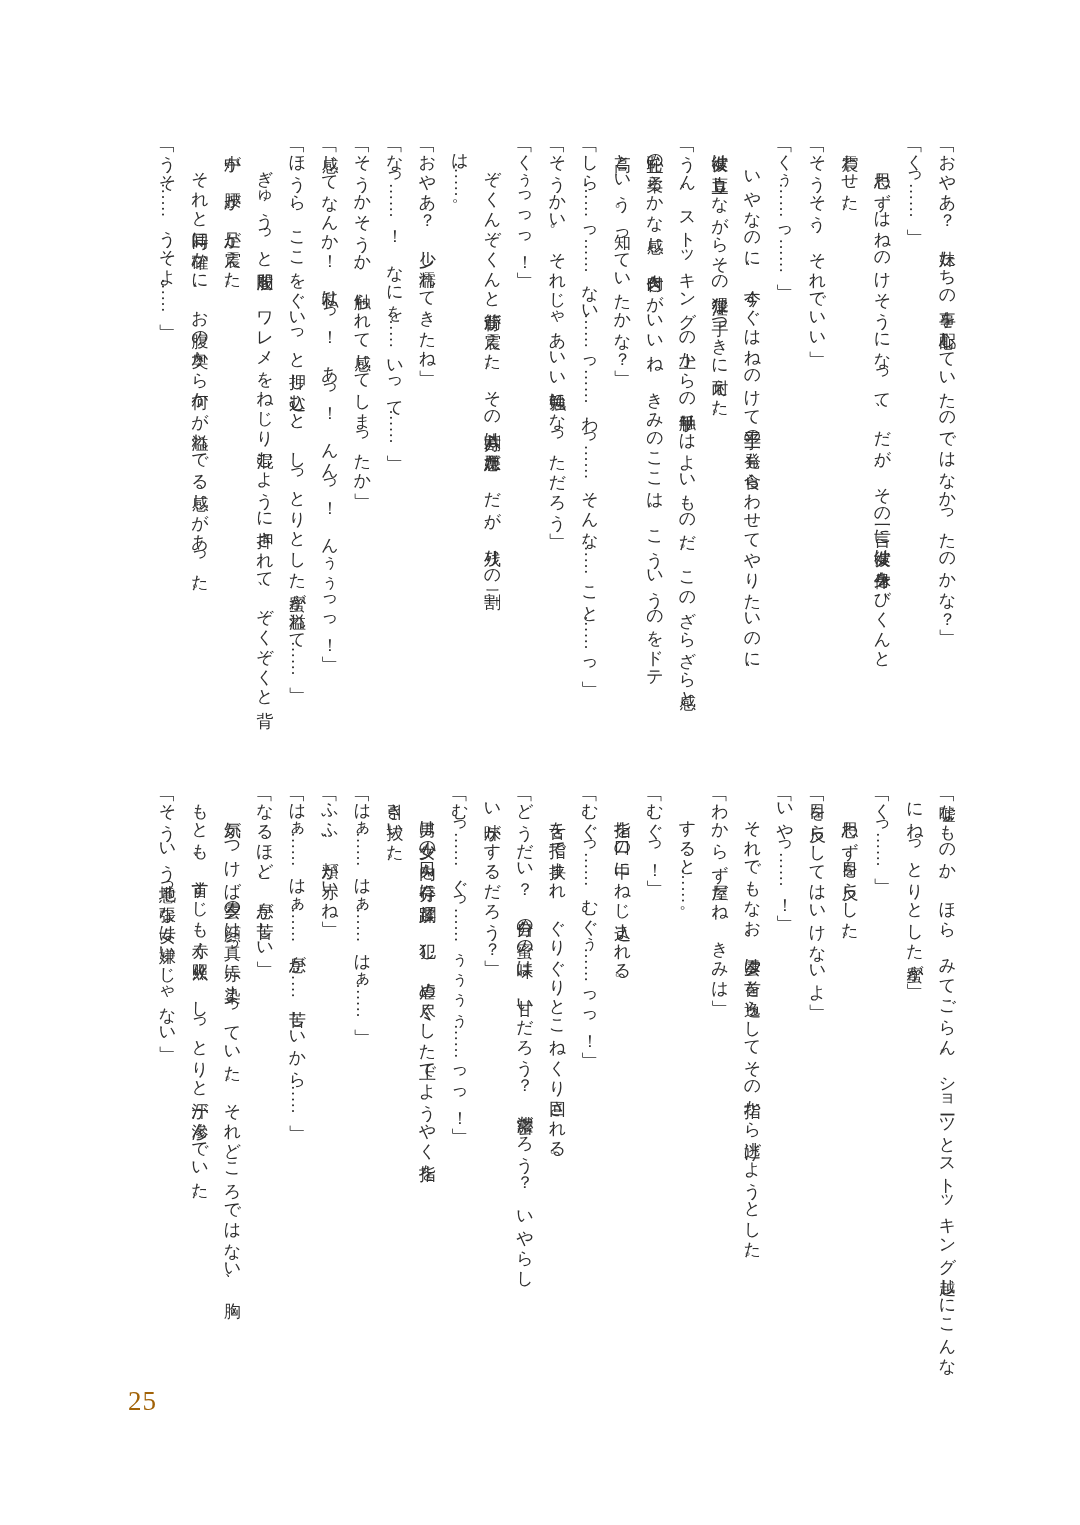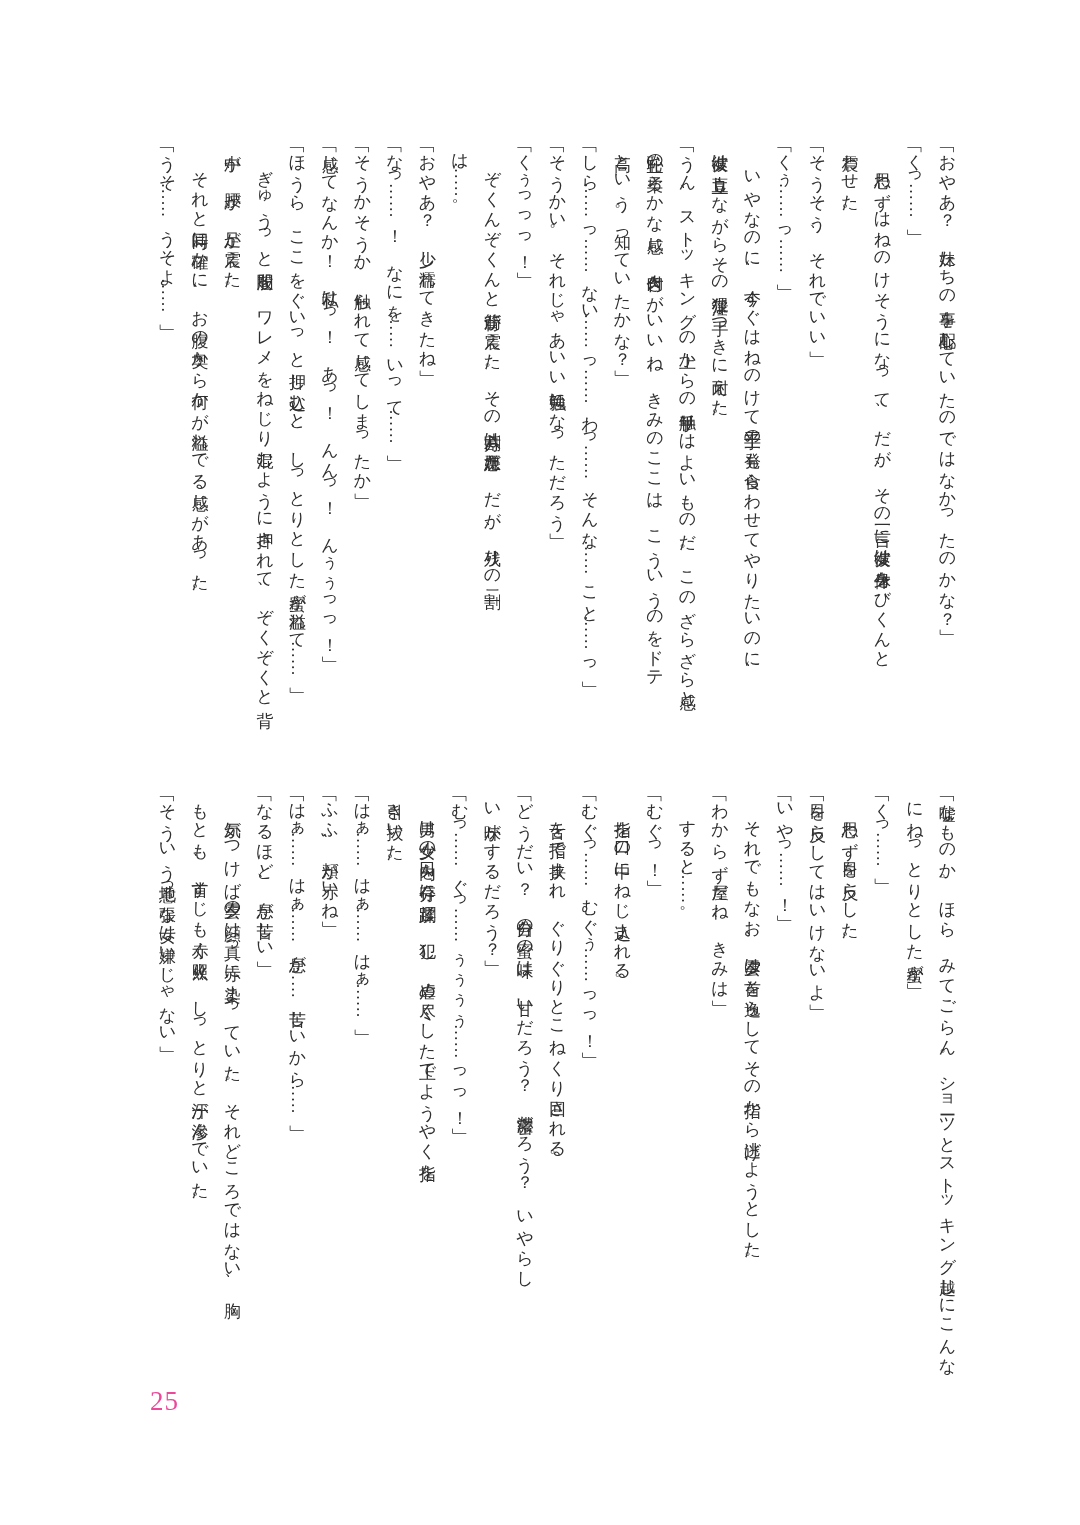--- a/index.html
+++ b/index.html
@@ -27,25 +27,25 @@
     color: #2f2f2f;
   }
   .block-upper { top: 142px; }
   .block-lower { top: 791px; }
   .line {
     margin: 0;
     white-space: nowrap;
   }
   .page-number {
     position: absolute;
-    left: 150px;
+    left: 128px;
     top: 1386px;
     font-size: 27px;
     letter-spacing: 1px;
-    color: #ec4899;
+    color: #a16207;
   }
 </style>
 </head>
 <body>
 
 <div class="page">
   <section class="text-block block-upper">
       <div class="line">「おやあ？　妹たちの事を心配していたのではなかったのかな？」</div>
       <div class="line">「くっ……」</div>
       <div class="line">　思わずはねのけそうになって、だが、その一言に彼女は身体をびくんと</div>

